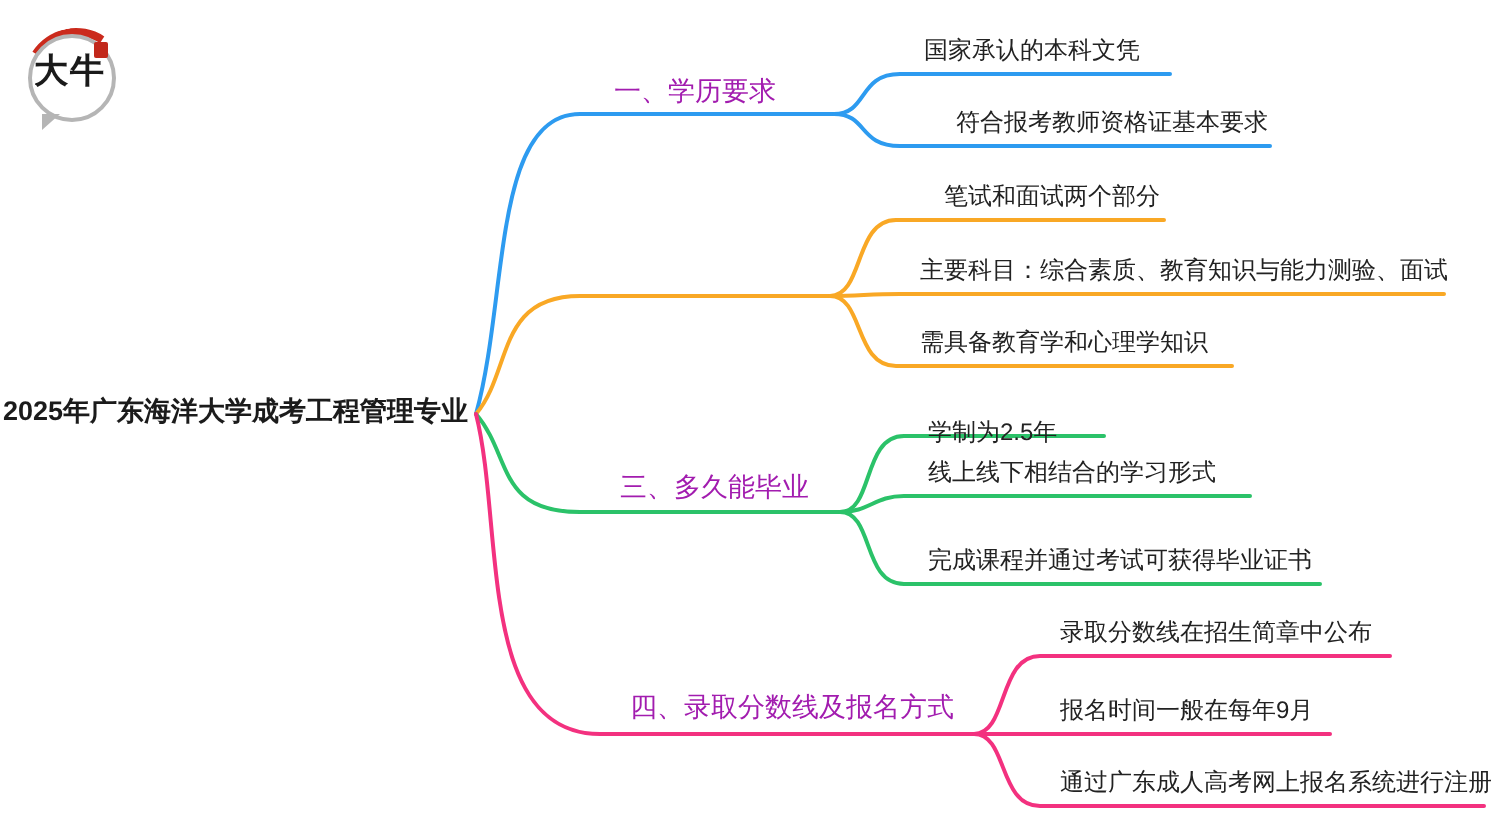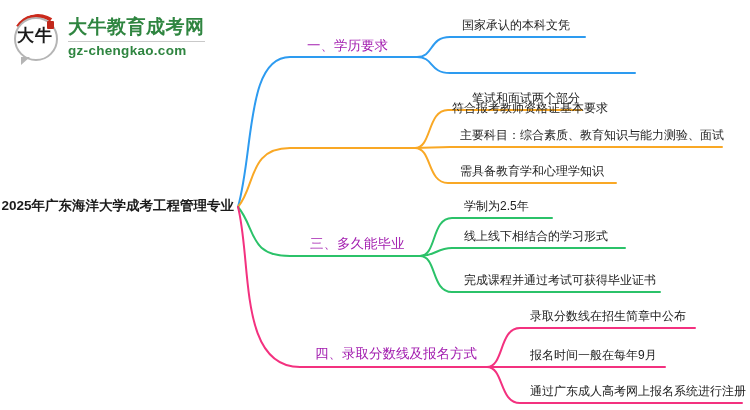--- a/index.html
+++ b/index.html
@@ -43,24 +43,20 @@
 <div id="stage">
 
   <div id="logo">
     <div id="logo-icon">
       <div id="logo-arc"></div>
       <div id="logo-circle"></div>
       <div id="logo-chars">大牛</div>
       <div id="logo-seal"></div>
       <div id="logo-tail"></div>
     </div>
-    <div id="logo-text">
-      <div id="logo-title" style="color: rgb(47, 133, 64);">大牛教育成考网</div>
-      <div id="logo-subtitle" style="color: rgb(47, 133, 64);">gz-chengkao.com</div>
-    </div>
   </div>
 
   <svg id="curves" viewBox="0 0 750 410" fill="none" stroke-width="2" stroke-linecap="round">
 
     <g>
       <path d="M238,207 C254,150 246,57 290,57 L417,57" stroke="#2D9BF0"></path>
       <path d="M417,57 C434,57 429,37 450,37 L585,37" stroke="#2D9BF0"></path>
       <path d="M417,57 C434,57 429,73 450,73 L635,73" stroke="#2D9BF0"></path>
     </g>
 
@@ -83,28 +79,28 @@
       <path d="M487,367 C504,367 499,328 520,328 L695,328" stroke="#F3317F"></path>
       <path d="M487,367 C502,367 504,367 520,367 L665,367" stroke="#F3317F"></path>
       <path d="M487,367 C504,367 499,403 520,403 L742,403" stroke="#F3317F"></path>
     </g>
   </svg>
 
   <div class="node central" style="right:516px;top:197px;">2025年广东海洋大学成考工程管理专业</div>
 
   <div class="node branch-label" style="left:307px;top:37px;">一、学历要求</div>
   <div class="node leaf" style="left:462px;top:17px;">国家承认的本科文凭</div>
-  <div class="node leaf" style="left:452px;top:53px;margin-top:47px;">符合报考教师资格证基本要求</div>
+  <div class="node leaf" style="left:478px;top:53px;">符合报考教师资格证基本要求</div>
 
   <div class="node leaf" style="left:472px;top:90px;">笔试和面试两个部分</div>
   <div class="node leaf" style="left:460px;top:127px;">主要科目：综合素质、教育知识与能力测验、面试</div>
   <div class="node leaf" style="left:460px;top:163px;">需具备教育学和心理学知识</div>
 
   <div class="node branch-label" style="left:310px;top:235px;">三、多久能毕业</div>
-  <div class="node leaf" style="left:464px;top:198px;text-align:right;">学制为2.5年</div>
+  <div class="node leaf" style="left:464px;top:208px;text-align:right;">学制为2.5年</div>
   <div class="node leaf" style="left:464px;top:228px;">线上线下相结合的学习形式</div>
   <div class="node leaf" style="left:464px;top:272px;">完成课程并通过考试可获得毕业证书</div>
 
   <div class="node branch-label" style="left:315px;top:345px;">四、录取分数线及报名方式</div>
   <div class="node leaf" style="left:530px;top:308px;">录取分数线在招生简章中公布</div>
   <div class="node leaf" style="left:530px;top:347px;">报名时间一般在每年9月</div>
   <div class="node leaf" style="left:530px;top:383px;">通过广东成人高考网上报名系统进行注册</div>
 
 </div>
 

